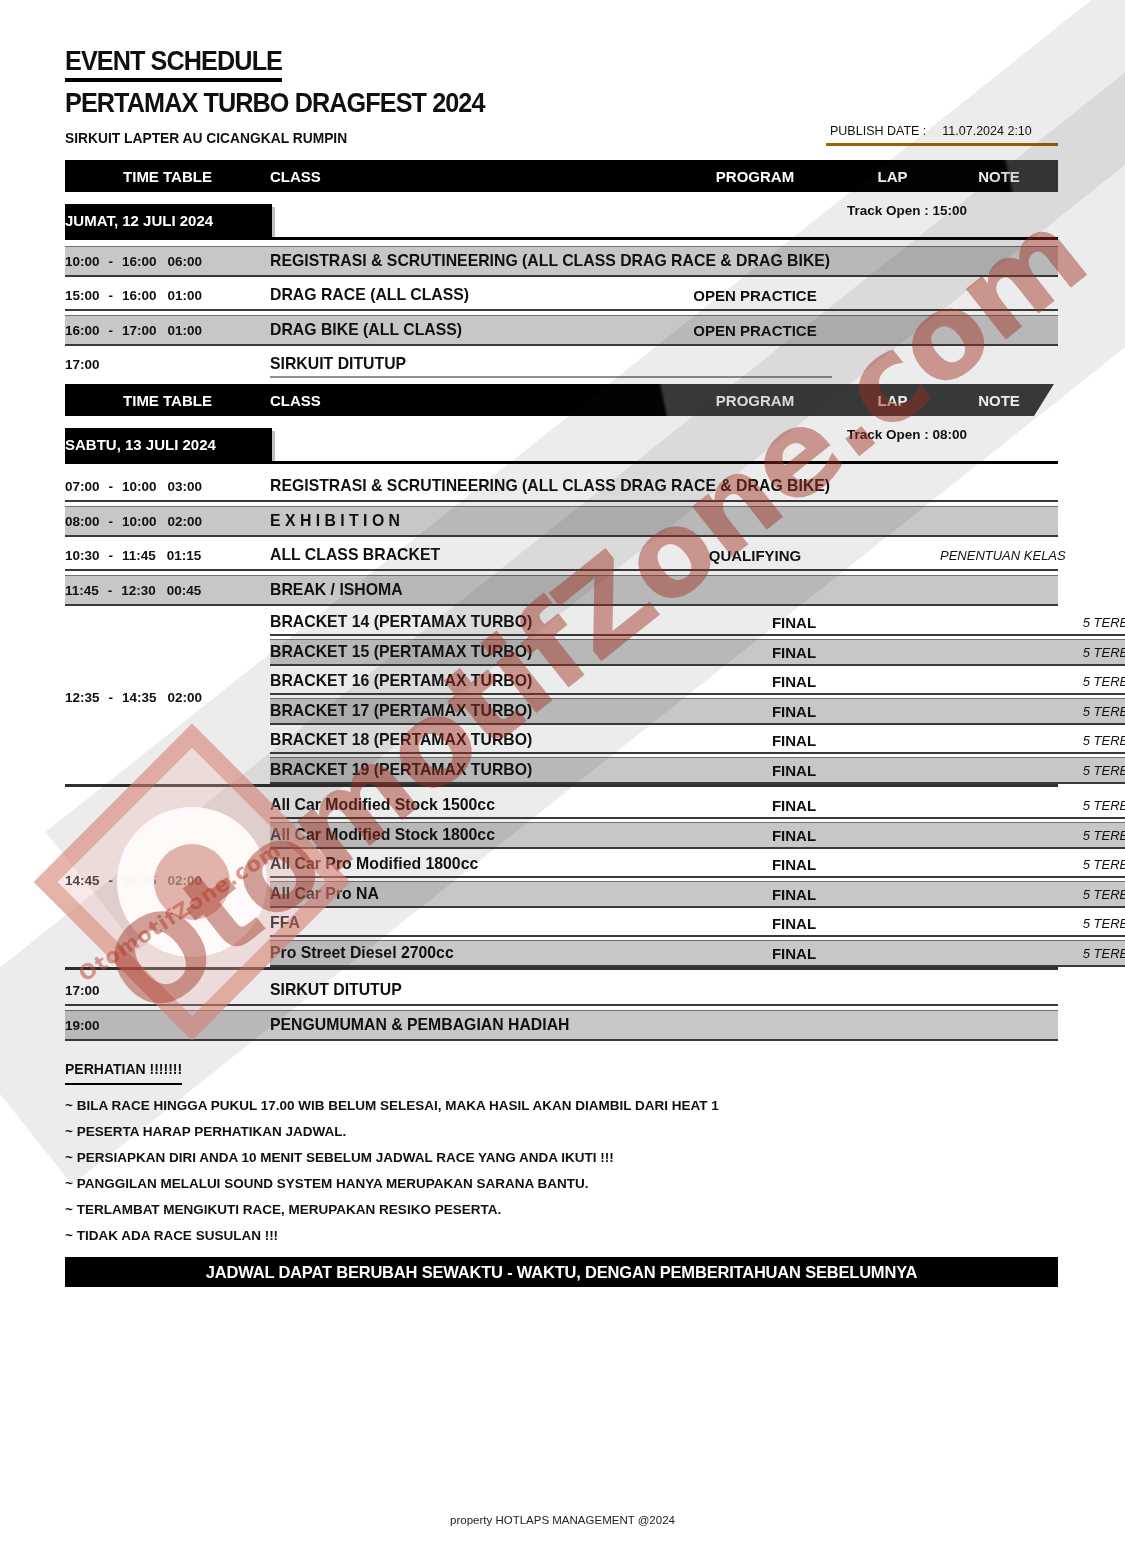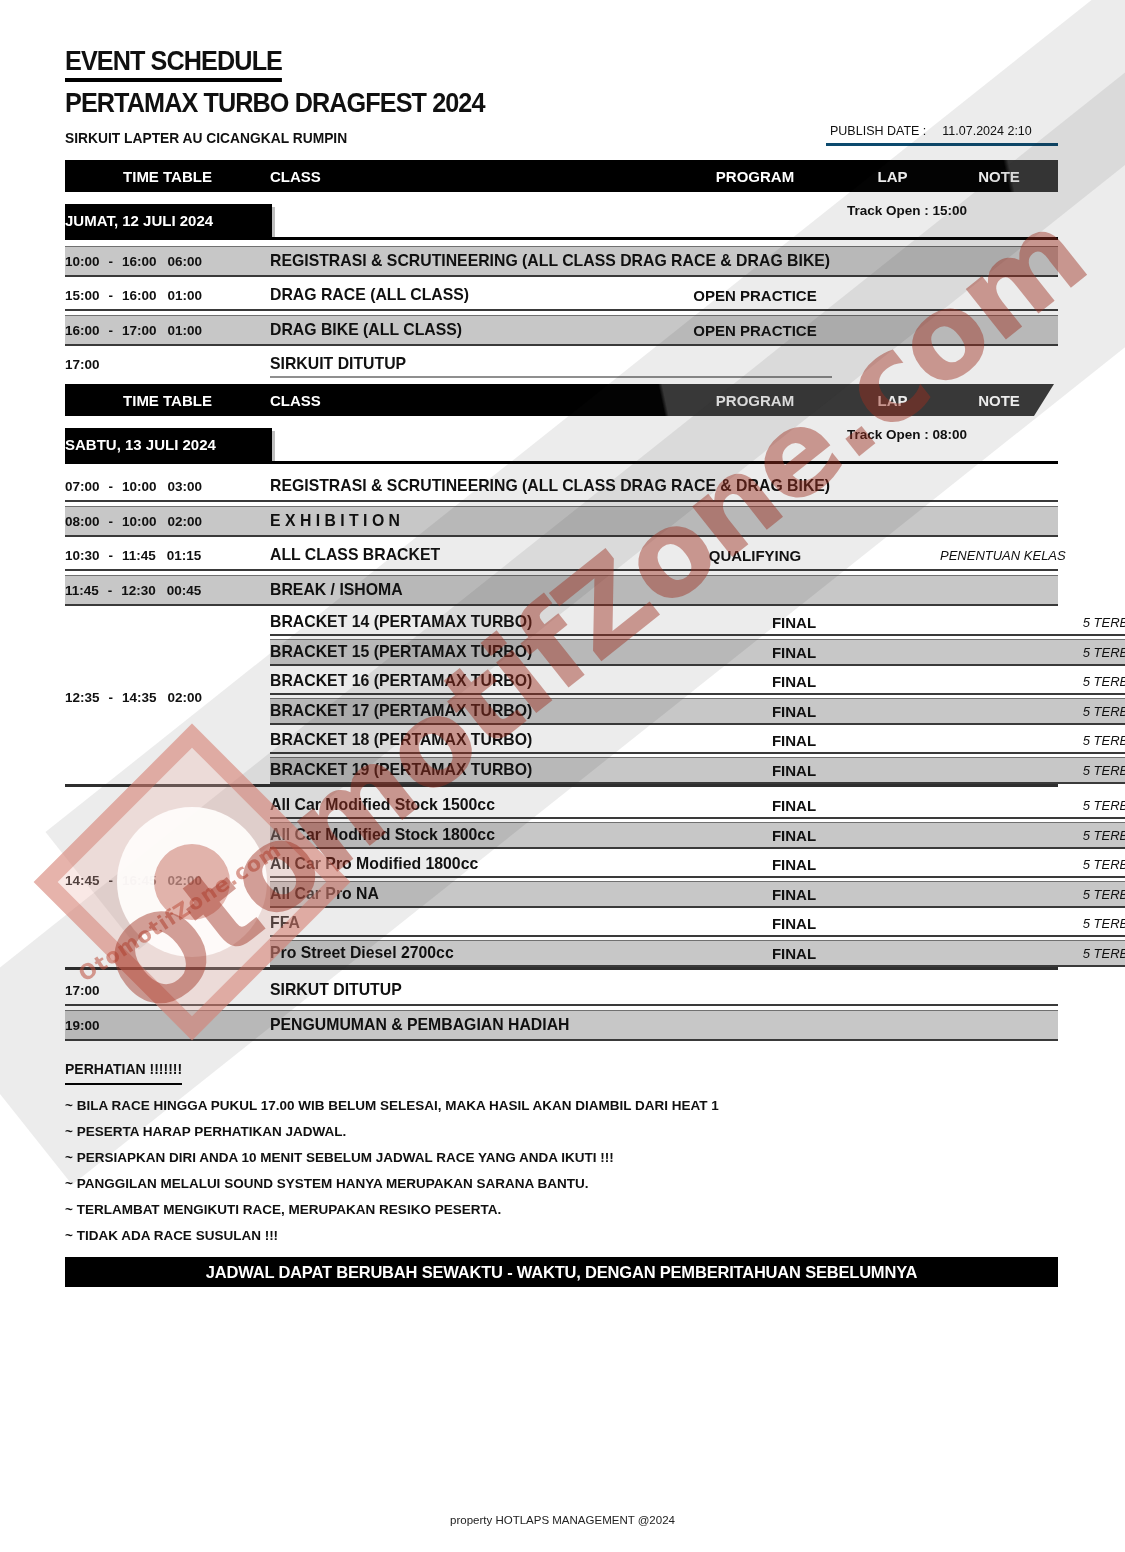--- a/index.html
+++ b/index.html
@@ -9,21 +9,21 @@
 
   
   .h1{display:inline-block;font-size:28px;font-weight:bold;line-height:30px;
       border-bottom:4px solid #000;padding-bottom:2px;letter-spacing:-1px;
       transform:scaleX(.9);transform-origin:left center;}
   .h2{font-size:28px;font-weight:bold;line-height:30px;margin-top:6px;letter-spacing:-1px;
       transform:scaleX(.9);transform-origin:left center;}
   .subrow{display:flex;justify-content:space-between;align-items:flex-end;margin-top:6px;}
   .venue{font-size:15px;font-weight:bold;transform:scaleX(.92);transform-origin:left center;}
   .publish{width:226px;font-size:12.5px;display:flex;gap:16px;padding:0 2px 5px 4px;
-           border-bottom:3px solid #0c4a6e;white-space:nowrap;}
+           border-bottom:3px solid #a16207;white-space:nowrap;}
 
   
   .thead{position:relative;display:flex;align-items:center;height:32px;margin-top:14px;
          background:linear-gradient(78deg,#000 0 94.5%,#383838 95% 100%);
          color:#fff;font-weight:bold;font-size:15px;}
   .thead.second{background:linear-gradient(78deg,#000 0 60%,#3a3a3a 60.4% 100%);margin-top:2px;}
   .thead.second::after{content:"";position:absolute;right:-16px;top:0;width:30px;height:100%;
          background:#fff;transform:skewX(-32deg);}
   .th-time{width:205px;text-align:center;}
   .th-class{width:395px;text-align:left;}

